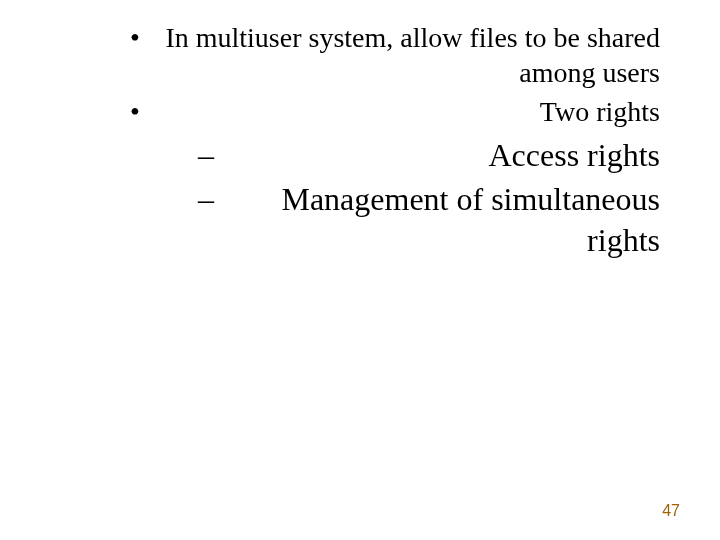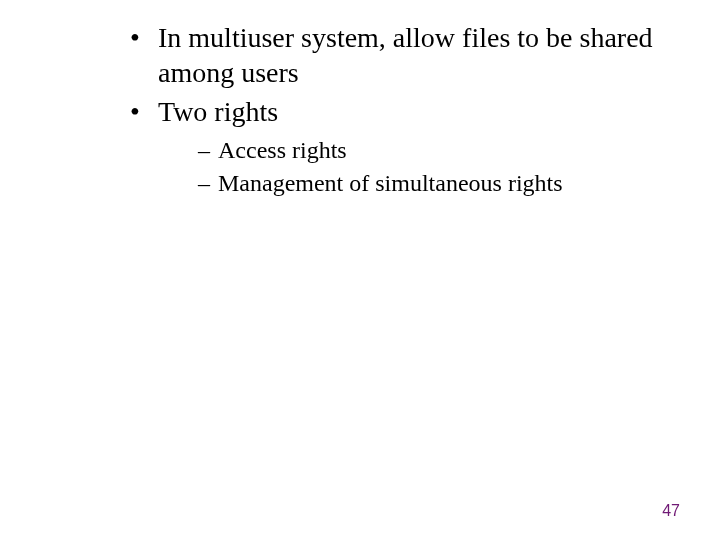--- a/index.html
+++ b/index.html
@@ -29,52 +29,53 @@
     list-style: none;
     padding: 0;
     margin: 0 0 0 70px;
     font-size: 28px;
     line-height: 1.25;
   }
   ul.level1 > li {
     position: relative;
     padding-left: 28px;
     margin-bottom: 4px;
+    text-align: right;
   }
   ul.level1 > li::before {
     content: "•";
     position: absolute;
     left: 0;
     top: 0;
   }
   ul.level2 {
     list-style: none;
     padding: 0;
     margin: 6px 0 0 40px;
-    font-size: 24px;
+    font-size: 32px;
     line-height: 1.3;
   }
   ul.level2 > li {
     position: relative;
     padding-left: 20px;
     margin-bottom: 2px;
   }
   ul.level2 > li::before {
     content: "–";
     position: absolute;
     left: 0;
     top: 0;
   }
   .page-number {
     position: absolute;
     bottom: 20px;
     right: 40px;
     font-size: 16px;
     font-family: Arial, Helvetica, sans-serif;
-    color: #701a75;
+    color: #a16207;
   }
 </style>
 </head>
 <body>
 
 <div class="slide">
 
   <ul class="level1">
     <li>
       <span>In multiuser system, allow files to be shared among users</span>

